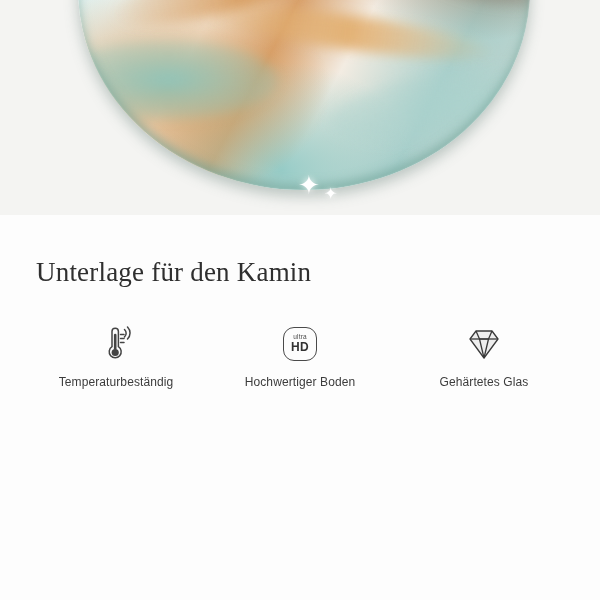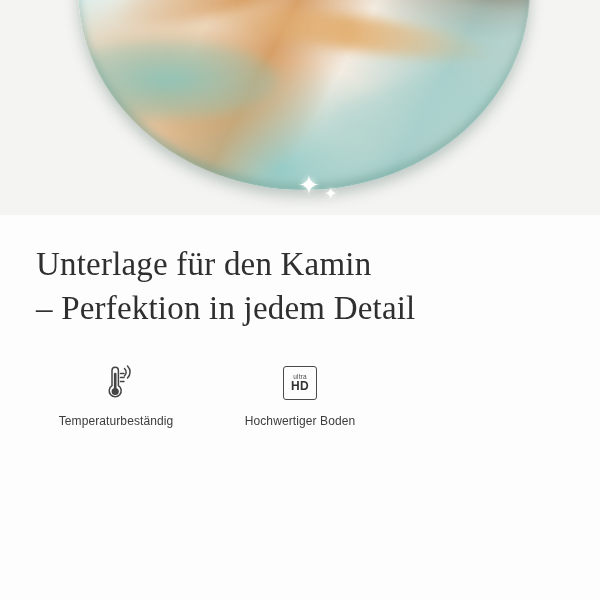--- a/index.html
+++ b/index.html
@@ -91,25 +91,25 @@
   }
   .sparkle.a { left: 298px; top: 172px; font-size: 26px; }
   .sparkle.b { left: 324px; top: 186px; font-size: 16px; }
 
   
   .content {
     padding: 28px 36px 0 36px;
   }
   .headline {
     font-family: "Liberation Serif", serif;
-    font-size: 33px;
+    font-size: 27px;
     line-height: 1.32;
     color: #2f2f2f;
     font-weight: 400;
-    margin: 0 0 18px 0;
+    margin: 12px 0 18px 0;
     letter-spacing: 0.2px;
   }
   .headline .l2 { display: block; }
   .paragraph {
     font-size: 12.3px;
     line-height: 2.0;
     color: #3b3b3b;
     margin: 0;
     max-width: 510px;
   }
@@ -138,21 +138,21 @@
     font-size: 12px;
     color: #3c3c3c;
     text-align: center;
     margin-top: 4px;
     letter-spacing: 0.1px;
   }
   .hd-box {
     width: 32px;
     height: 32px;
     border: 1.4px solid #4a4a4a;
-    border-radius: 3px;
+    border-radius: 11px;
     display: flex;
     flex-direction: column;
     align-items: center;
     justify-content: center;
     line-height: 1;
   }
   .hd-box .small {
     font-size: 6.5px;
     color: #4a4a4a;
     letter-spacing: 0.2px;
@@ -179,21 +179,20 @@
       <div class="marble-streak s6"></div>
       <div class="edge"></div>
     </div>
     <span class="sparkle a">✦</span>
     <span class="sparkle b">✦</span>
   </div>
 
   <div class="content">
     <h1 class="headline">
       <span>Unterlage für den Kamin</span>
-      <span class="l2">– Perfektion in jedem Detail</span>
     </h1>
   </div>
 
   <div class="features">
 
     <div class="feature">
       <div class="feature-icon">
         <svg width="46" height="46" viewBox="0 0 46 46" aria-hidden="true">
           <g fill="none" stroke="#444" stroke-width="1.5" stroke-linecap="round">
             <path d="M19 10.5a3.2 3.2 0 0 1 6.4 0v15.2a6 6 0 1 1-6.4 0z"></path>
@@ -214,17 +213,31 @@
       <div class="feature-icon">
         <div class="hd-box">
           <span class="small">ultra</span>
           <span class="big">HD</span>
         </div>
       </div>
       <div class="feature-label">Hochwertiger Boden</div>
     </div>
 
 
+    <div class="feature">
+      <div class="feature-icon">
+        <svg width="46" height="42" viewBox="0 0 46 42" aria-hidden="true">
+          <g stroke="#3a3a3a" stroke-width="1.3" fill="none" stroke-linejoin="round">
+            <path d="M9 16 L15 8 H31 L37 16 L23 35 Z" fill="#3a3a3a" fill-opacity="0.08"></path>
+            <path d="M9 16 H37"></path>
+            <path d="M15 8 L18.5 16 L23 35"></path>
+            <path d="M31 8 L27.5 16 L23 35"></path>
+            <path d="M18.5 16 H27.5"></path>
+          </g>
+        </svg>
+      </div>
+      <div class="feature-label">Gehärtetes Glas</div>
+    </div>
 
 
 
   </div>
 </div>
 
 </body></html>

